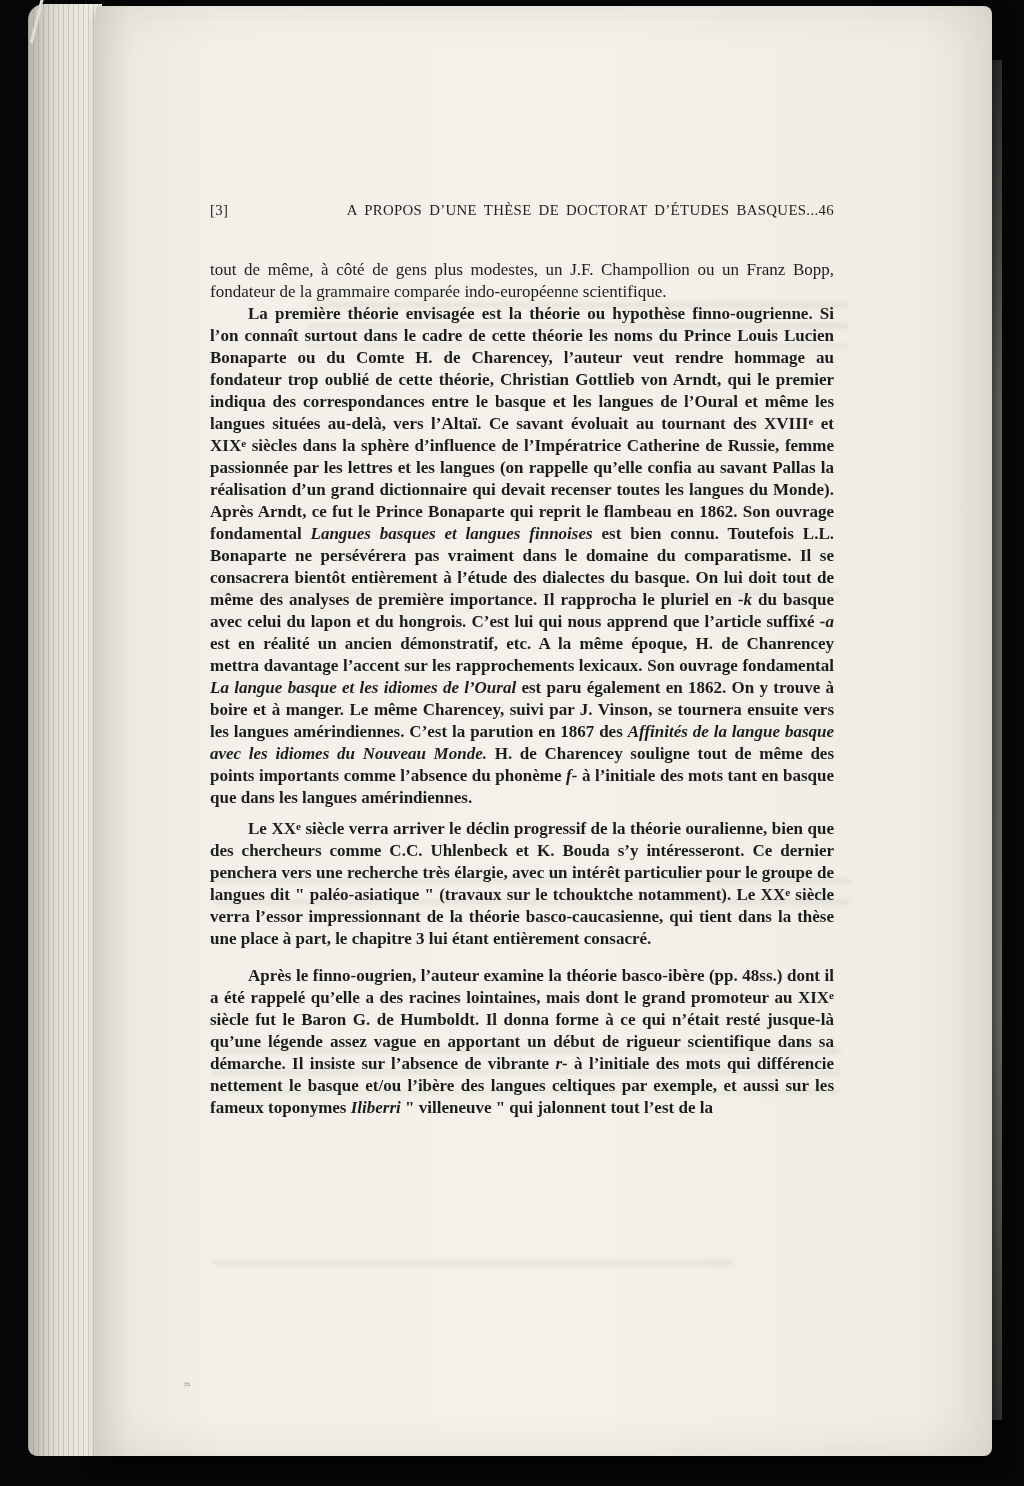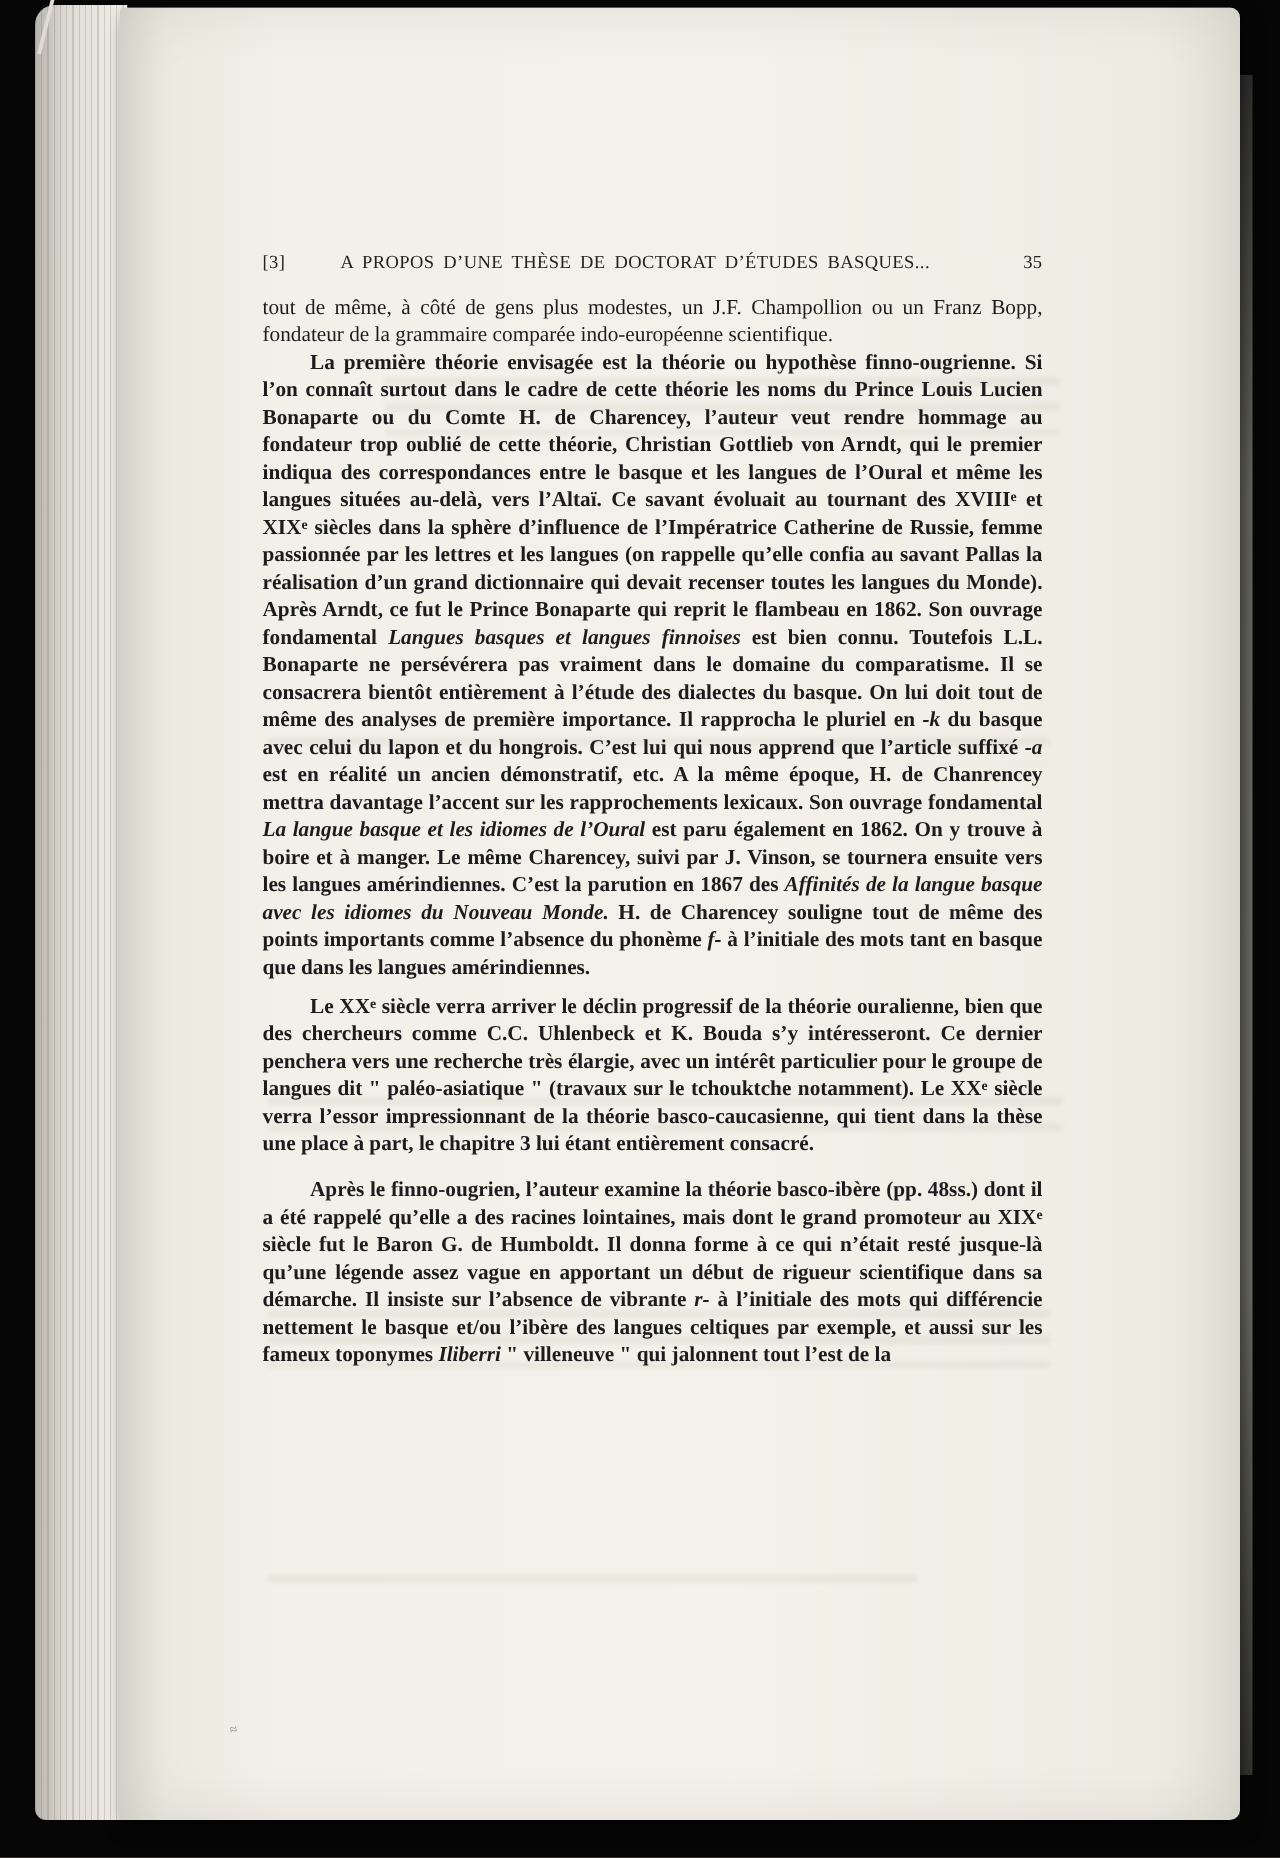--- a/index.html
+++ b/index.html
@@ -104,25 +104,25 @@
 
   .header {
     display: flex;
     align-items: baseline;
     font-size: 14.8px;
     letter-spacing: 0.35px;
     word-spacing: 3px;
     color: #222220;
   }
   .header .sect { flex: 0 0 auto; }
-  .header .title { flex: 1 1 auto; text-align: left; padding-left: 44px; }
+  .header .title { flex: 1 1 auto; text-align: right; padding-left: 44px; }
   .header .pnum { flex: 0 0 auto; }
 
   .bodytext {
-    margin-top: 16px;
+    margin-top: 40px;
     font-size: 17px;
     line-height: 22px;
     text-align: justify;
     color: #1c1c1e;
   }
   .bodytext p { margin: 0; }
   .bodytext p.indent { text-indent: 38px; font-weight: bold; }
   #paragraphs p:nth-child(3) { margin-top: 9px; }
   #paragraphs p:nth-child(4) { margin-top: 15px; }
 
@@ -152,21 +152,21 @@
     <div class="bleed bleed-4"></div>
     <div class="bleed bleed-5"></div>
 
     <div class="pencil-mark">≈</div>
 
     <div class="content">
 
       <div class="header">
         <span class="sect">[3]</span>
         <span class="title">A PROPOS D’UNE THÈSE DE DOCTORAT D’ÉTUDES BASQUES...</span>
-        <span class="pnum">35</span>
+        <span class="pnum">46</span>
       </div>
 
       <div class="bodytext" id="paragraphs">
           <p><span>tout de même, à côté de gens plus modestes, un J.F. Champollion ou un Franz Bopp, fondateur de la grammaire comparée indo-européenne scientifique.</span></p>
           <p class="indent"><span>La première théorie envisagée est la théorie ou hypothèse finno-ougrienne. Si l’on connaît surtout dans le cadre de cette théorie les noms du Prince Louis Lucien Bonaparte ou du Comte H. de Charencey, l’auteur veut rendre hommage au fondateur trop oublié de cette théorie, Christian Gottlieb von Arndt, qui le premier indiqua des correspondances entre le basque et les langues de l’Oural et même les langues situées au-delà, vers l’Altaï. Ce savant évoluait au tournant des XVIII</span><sup>e</sup><span> et XIX</span><sup>e</sup><span> siècles dans la sphère d’influence de l’Impératrice Catherine de Russie, femme passionnée par les lettres et les langues (on rappelle qu’elle confia au savant Pallas la réalisation d’un grand dictionnaire qui devait recenser toutes les langues du Monde). Après Arndt, ce fut le Prince Bonaparte qui reprit le flambeau en 1862. Son ouvrage fondamental </span><span class="it">Langues basques et langues finnoises</span><span> est bien connu. Toutefois L.L. Bonaparte ne persévérera pas vraiment dans le domaine du comparatisme. Il se consacrera bientôt entièrement à l’étude des dialectes du basque. On lui doit tout de même des analyses de première importance. Il rapprocha le pluriel en </span><span class="it">-k</span><span> du basque avec celui du lapon et du hongrois. C’est lui qui nous apprend que l’article suffixé </span><span class="it">-a</span><span> est en réalité un ancien démonstratif, etc. A la même époque, H. de Chanrencey mettra davantage l’accent sur les rapprochements lexicaux. Son ouvrage fondamental </span><span class="it">La langue basque et les idiomes de l’Oural</span><span> est paru également en 1862. On y trouve à boire et à manger. Le même Charencey, suivi par J. Vinson, se tournera ensuite vers les langues amérindiennes. C’est la parution en 1867 des </span><span class="it">Affinités de la langue basque avec les idiomes du Nouveau Monde.</span><span> H. de Charencey souligne tout de même des points importants comme l’absence du phonème </span><span class="it">f-</span><span> à l’initiale des mots tant en basque que dans les langues amérindiennes.</span></p>
           <p class="indent"><span>Le XX</span><sup>e</sup><span> siècle verra arriver le déclin progressif de la théorie ouralienne, bien que des chercheurs comme C.C. Uhlenbeck et K. Bouda s’y intéresseront. Ce dernier penchera vers une recherche très élargie, avec un intérêt particulier pour le groupe de langues dit " paléo-asiatique " (travaux sur le tchouktche notamment). Le XX</span><sup>e</sup><span> siècle verra l’essor impressionnant de la théorie basco-caucasienne, qui tient dans la thèse une place à part, le chapitre 3 lui étant entièrement consacré.</span></p>
           <p class="indent"><span>Après le finno-ougrien, l’auteur examine la théorie basco-ibère (pp. 48ss.) dont il a été rappelé qu’elle a des racines lointaines, mais dont le grand promoteur au XIX</span><sup>e</sup><span> siècle fut le Baron G. de Humboldt. Il donna forme à ce qui n’était resté jusque-là qu’une légende assez vague en apportant un début de rigueur scientifique dans sa démarche. Il insiste sur l’absence de vibrante </span><span class="it">r-</span><span> à l’initiale des mots qui différencie nettement le basque et/ou l’ibère des langues celtiques par exemple, et aussi sur les fameux toponymes </span><span class="it">Iliberri</span><span> " villeneuve " qui jalonnent tout l’est de la</span></p>
         </div>
 
     </div>

